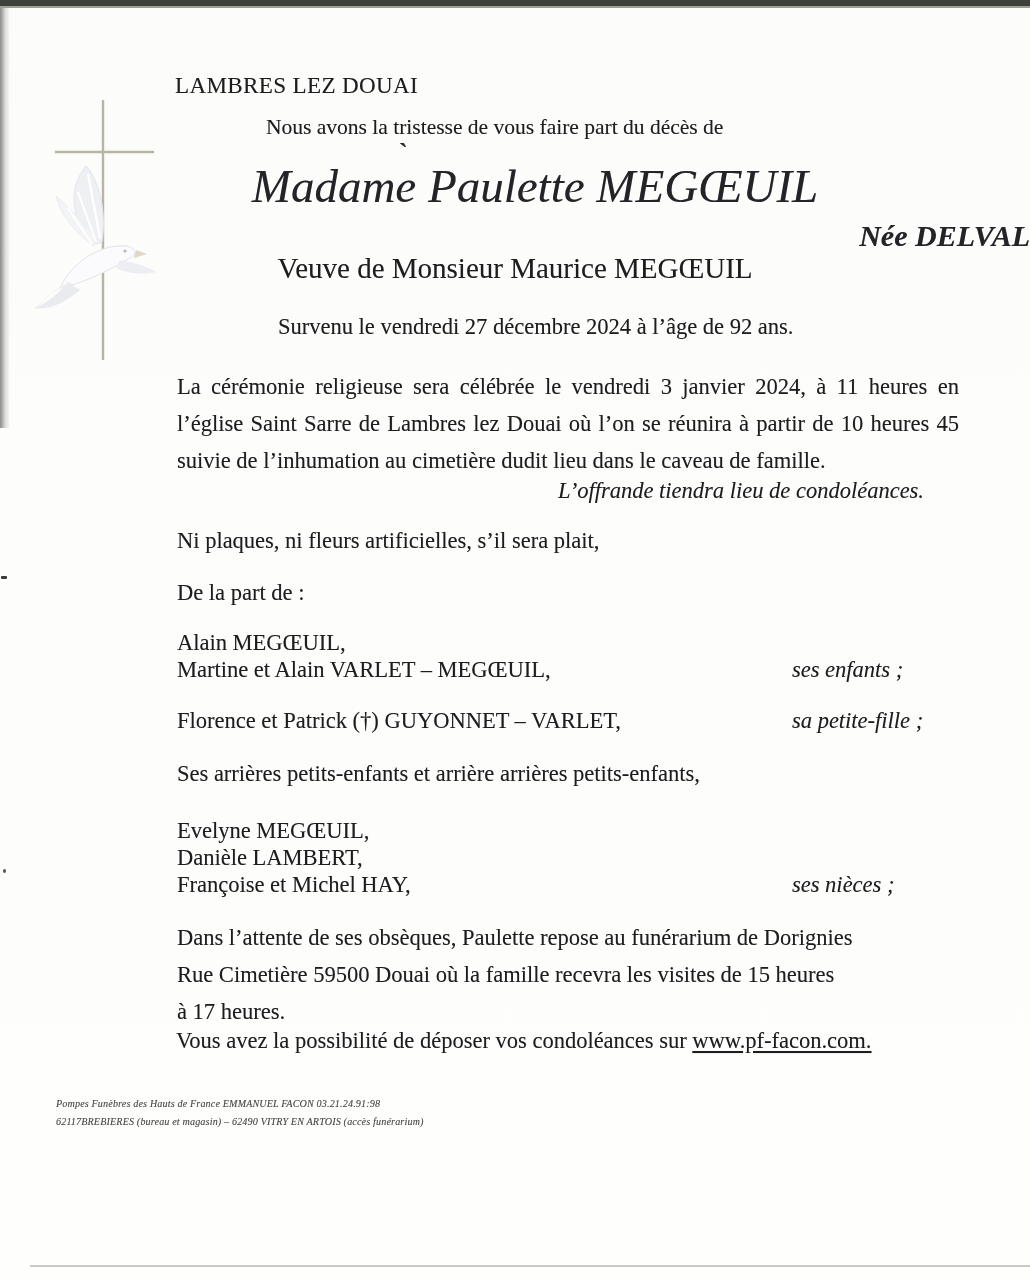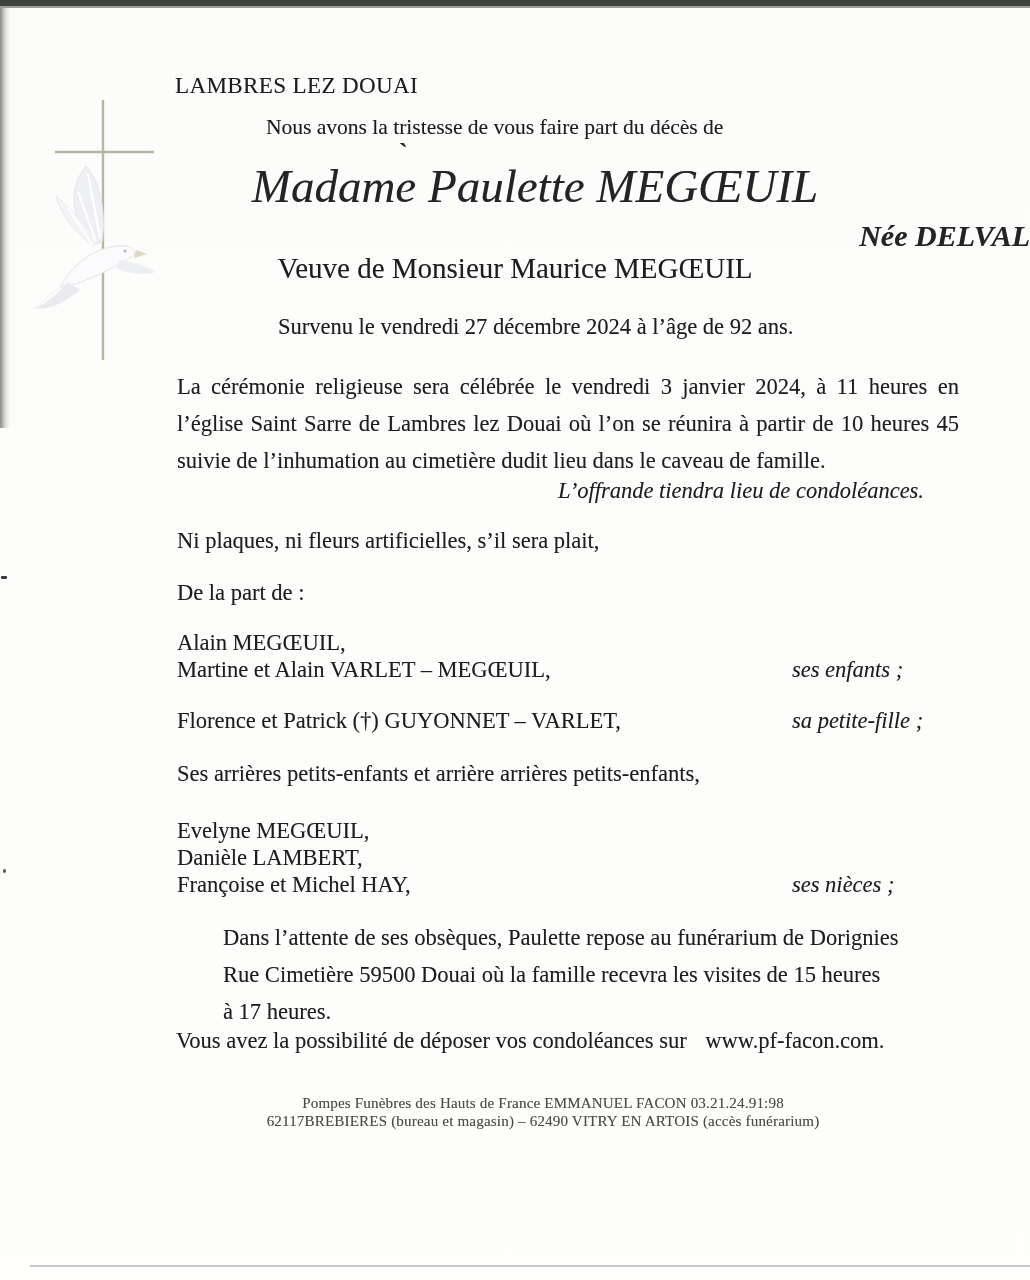--- a/index.html
+++ b/index.html
@@ -37,24 +37,24 @@
   .offering{right:106px;top:478px;font-size:22.5px;}
   .noflowers{left:177px;top:527px;}
   .frompart{left:177px;top:579px;}
   .children{left:177px;top:629px;}
   .rel-children{left:792px;top:656px;text-align:center;}
   .granddaughter{left:177px;top:707px;}
   .rel-granddaughter{left:792px;top:707px;}
   .greatgrand{left:177px;top:760px;}
   .nieces{left:177px;top:817px;}
   .rel-nieces{left:792px;top:871px;}
-  .funeral{left:177px;top:919px;width:782px;margin-left:46px;}
+  .funeral{left:177px;top:919px;width:782px;}
   .condolences{left:176px;top:1028px;font-size:22.5px;}
-  .condolences .url{text-underline-offset:3px;margin-left:13px;}
-  .footer{left:56px;right:0;top:1095px;text-align:center;font-size:15px;line-height:17.5px;color:#4b4b49;letter-spacing:0.2px;}
+  .condolences .url{text-decoration:underline;text-underline-offset:3px;}
+  .footer{left:56px;right:0;top:1095px;text-align:left;font-size:10px;line-height:17.5px;color:#4b4b49;letter-spacing:0.2px;font-style:italic;}
   .dove-wrap{position:absolute;left:8px;top:92px;width:180px;height:270px;}
 </style>
 </head>
 <body>
 
 <div class="page">
 
   <div class="scan-top"></div>
   <div class="scan-top2"></div>
   <div class="scan-left"></div>

